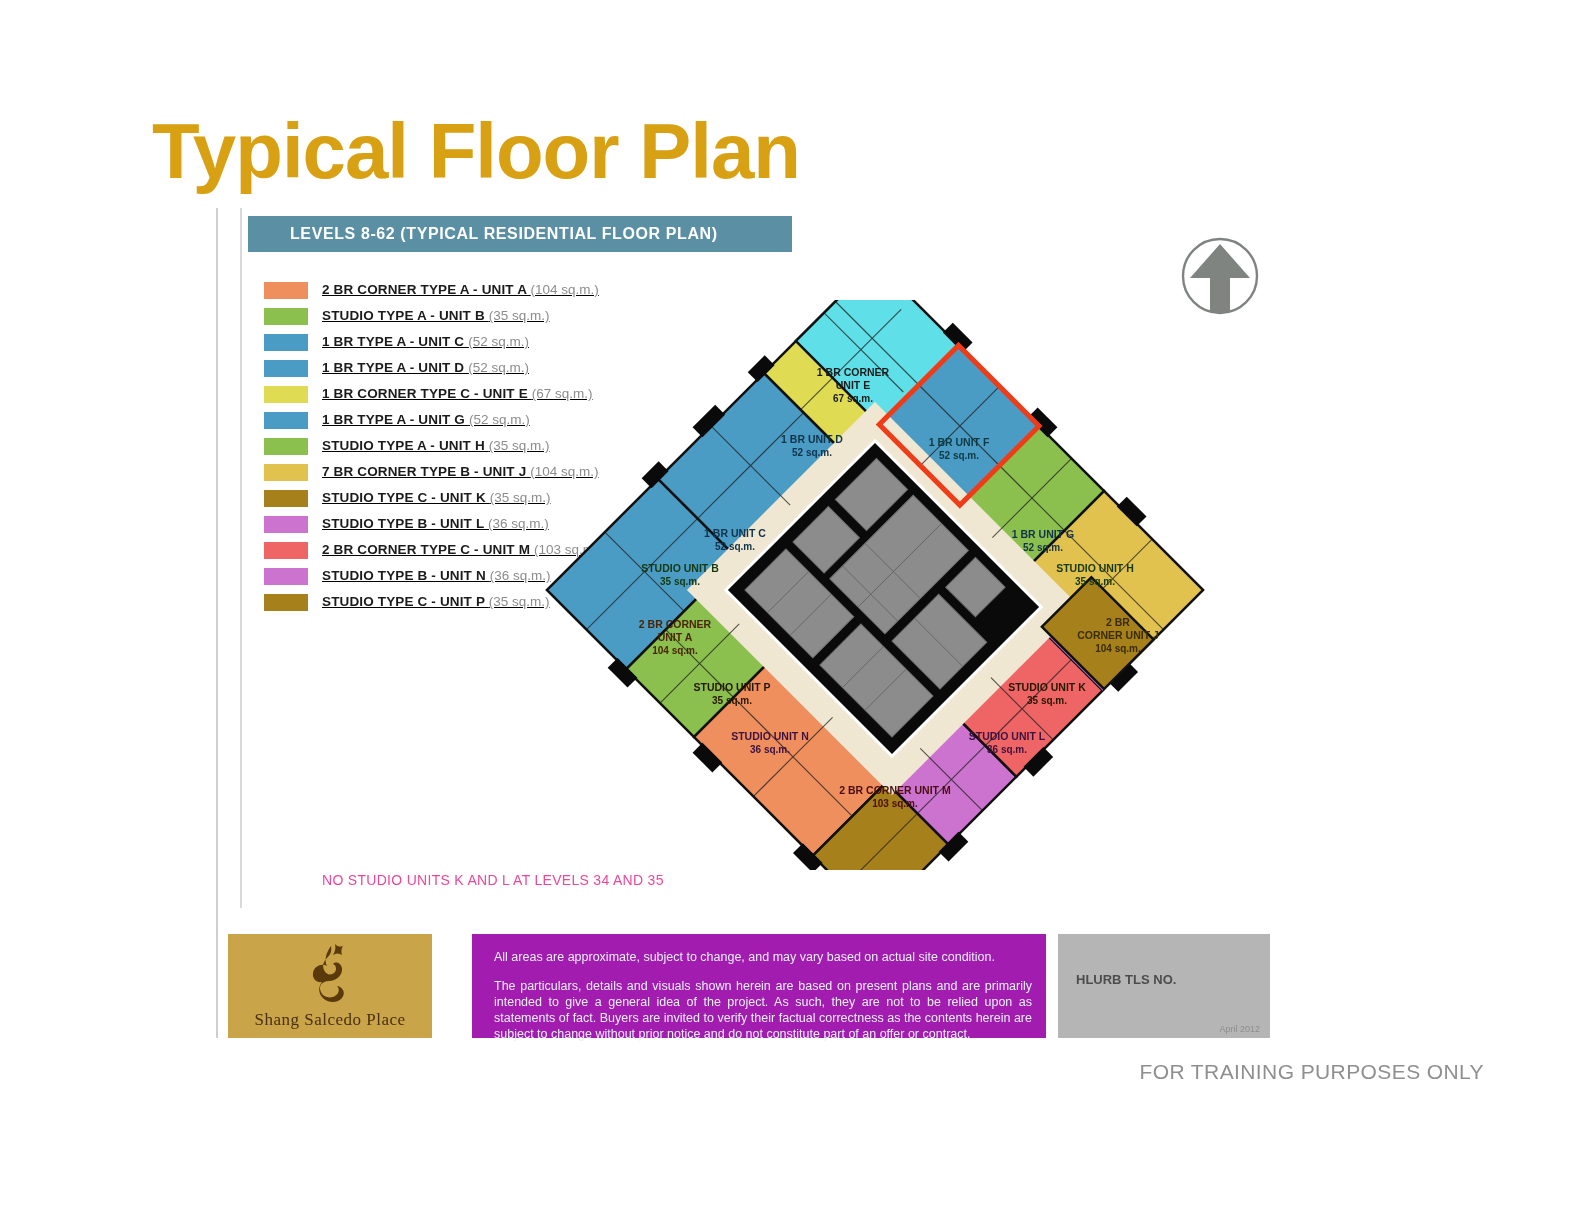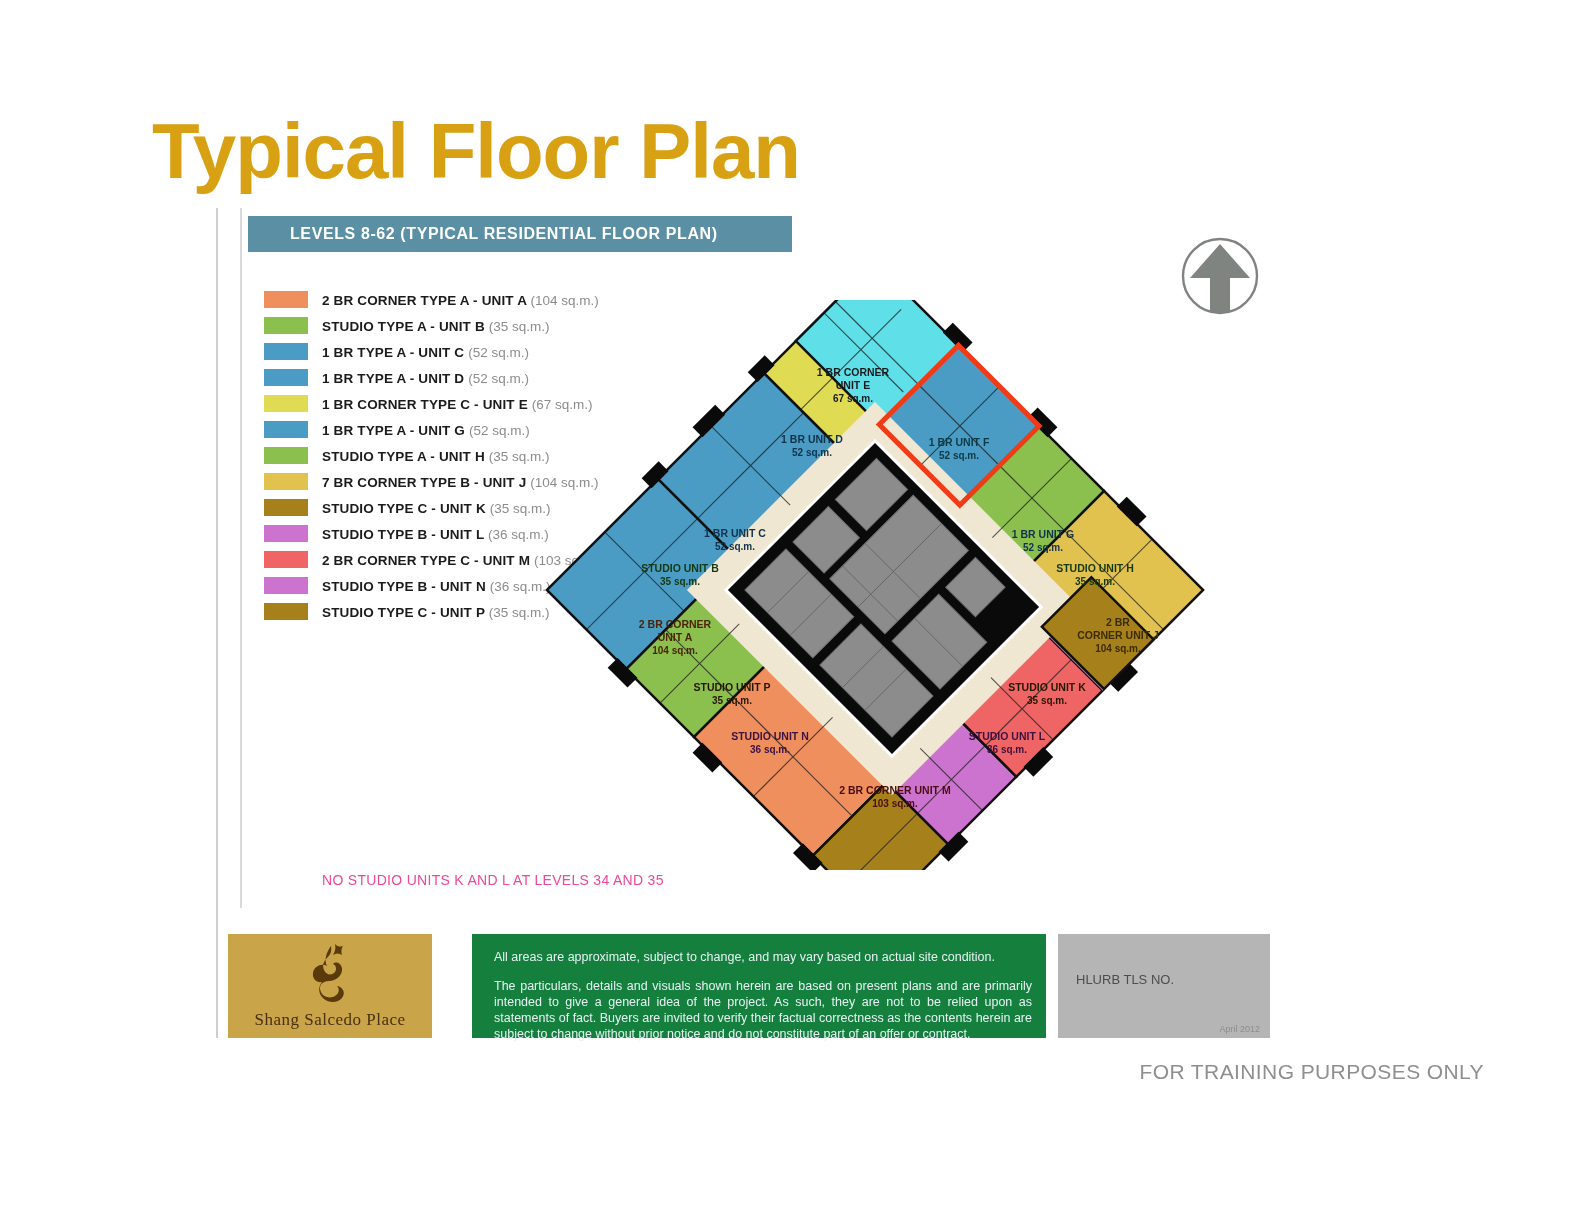--- a/index.html
+++ b/index.html
@@ -33,21 +33,21 @@
     position:absolute;left:248px;top:216px;width:544px;height:36px;
     background:#5b8fa4;
   }
   #levels-bar span{
     display:block;color:#ffffff;font-size:16px;font-weight:bold;
     letter-spacing:.6px;padding:9px 0 0 22px;white-space:nowrap;margin-left:20px;
   }
 
   
   #legend{position:absolute;left:264px;top:282px;width:420px;}
-  .legend-row{height:26px;display:flex;align-items:flex-end;}
+  .legend-row{height:26px;display:flex;align-items:flex-start;text-decoration:underline;}
   .legend-sw{width:44px;height:17px;flex:none;margin-right:14px;}
   .legend-txt{font-size:13.5px;color:#1b1b1b;white-space:nowrap;}
   .legend-txt b{font-weight:bold;letter-spacing:.15px;}
   .legend-txt i{font-style:normal;color:#8c8c8c;font-weight:normal;}
 
   
   #north-arrow{position:absolute;left:1178px;top:234px;width:84px;height:84px;}
 
   
   #plan-wrap{
@@ -75,21 +75,21 @@
   #disclaimer-box{
     position:absolute;left:472px;top:934px;width:574px;height:104px;
     background:#5b8fa4;color:#e7f1f5;
   }
   #disc-1{position:absolute;left:22px;top:16px;right:14px;font-size:12.5px;line-height:1.25;}
   #disc-2{position:absolute;left:22px;top:44px;right:14px;font-size:12.5px;line-height:1.28;text-align:justify;}
   #hlurb-box{
     position:absolute;left:1058px;top:934px;width:212px;height:104px;
     background:#b5b5b5;
   }
-  #hlurb-label{position:absolute;left:18px;top:38px;font-size:13px;color:#4d4d4d;}
+  #hlurb-label{position:absolute;left:18px;top:38px;font-size:13px;color:#4d4d4d;font-weight:bold;}
   #hlurb-date{position:absolute;right:10px;bottom:4px;font-size:9px;color:#8d8d8d;}
   #training-note{
     position:absolute;right:100px;top:1060px;
     font-size:21px;color:#8f8f8f;letter-spacing:.4px;white-space:nowrap;
   }
 
   
   .unit-lbl{font-family:"Liberation Sans","DejaVu Sans",sans-serif;font-weight:bold;}
 </style>
 </head>
@@ -353,21 +353,21 @@
       <path d="M40 4 C41 10 39 13 36 16 C33 19 31 23 33 28 C35 33 41 34 44 30 C46 27 45 23 42 22
                C45 19 50 21 51 26 C52 33 45 39 38 39 C31 39 27 44 30 50 C32 55 39 57 44 54
                C48 52 49 47 46 44 C52 45 55 51 51 56 C47 61 38 61 33 57 C27 52 27 45 31 40
                C26 41 21 37 22 31 C23 24 31 21 36 24 C33 18 35 11 40 4 Z" fill="#5a3a0b"></path>
       <path d="M44 2 C47 5 49 5 52 4 C50 7 50 10 51 13 C48 11 45 11 42 13 C44 10 45 6 44 2 Z" fill="#5a3a0b"></path>
     </svg>
   </div>
   <div id="logo-text">Shang Salcedo Place</div>
 </div>
 
-<div id="disclaimer-box" style="background: #15803d;">
+<div id="disclaimer-box" style="background: #a21caf;">
   <div id="disc-1">All areas are approximate, subject to change, and may vary based on actual site condition.</div>
   <div id="disc-2">The particulars, details and visuals shown herein are based on present plans and are primarily intended to give a general idea of the project.  As such, they are not to be relied upon as statements of fact.   Buyers are invited to verify their factual correctness as the contents herein are subject to change without prior notice and do not constitute part of an offer or contract.</div>
 </div>
 
 <div id="hlurb-box">
   <div id="hlurb-label">HLURB TLS NO.</div>
   <div id="hlurb-date">April 2012</div>
 </div>
 
 <div id="training-note">FOR TRAINING PURPOSES ONLY</div>

